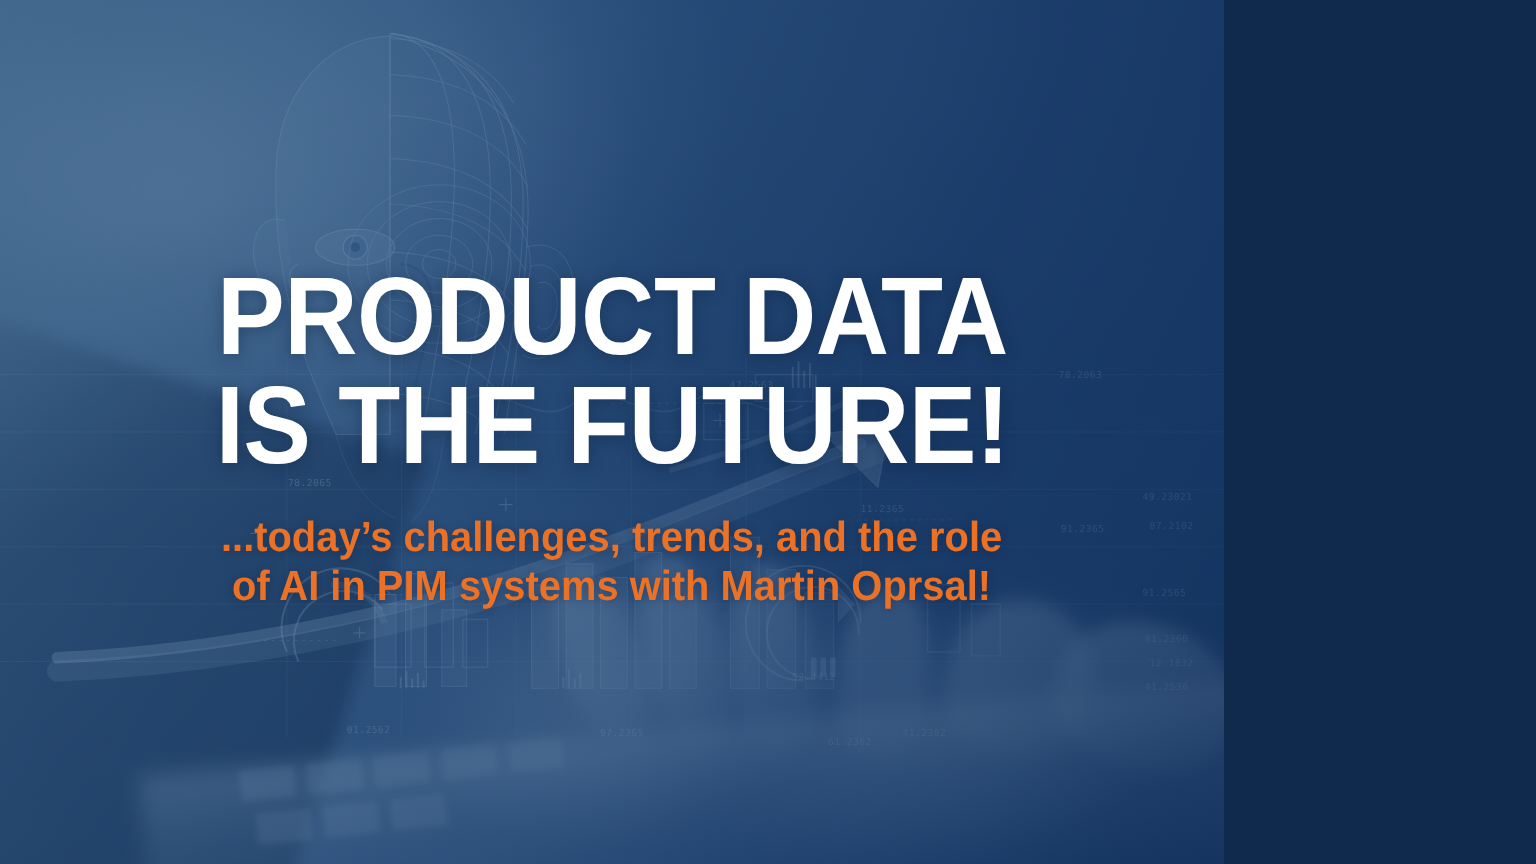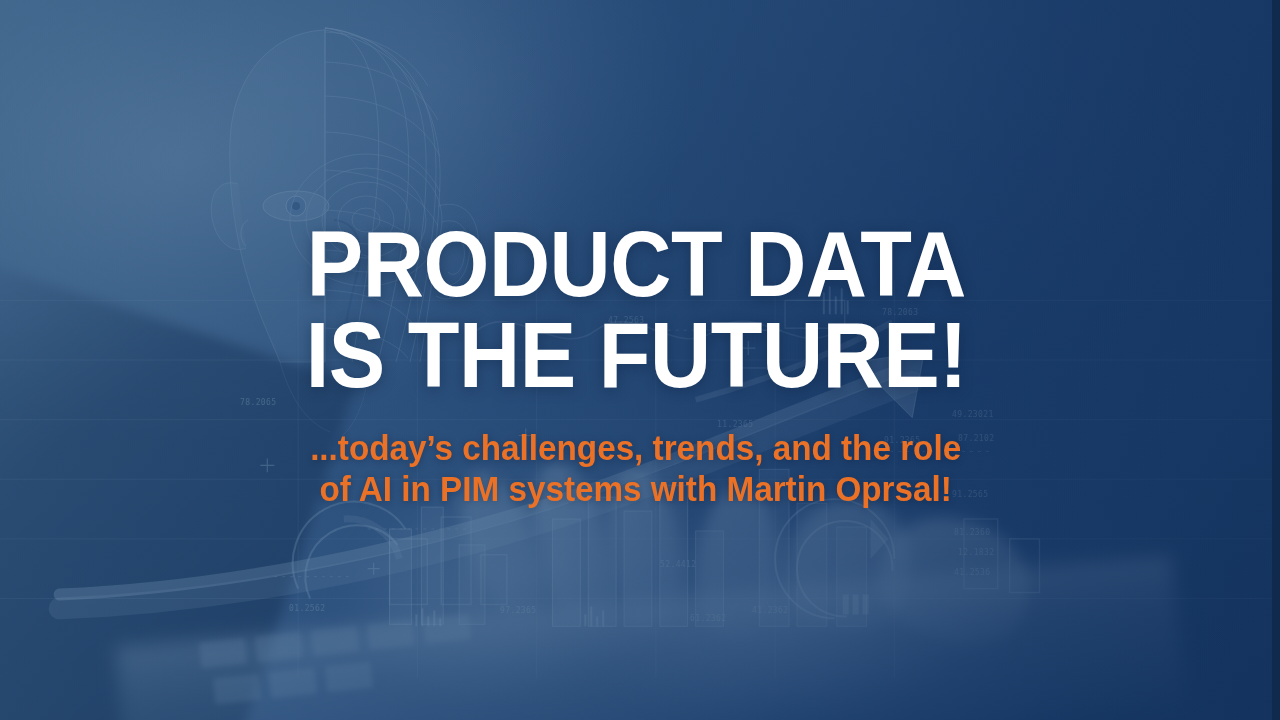--- a/index.html
+++ b/index.html
@@ -3,21 +3,21 @@
 <meta charset="utf-8">
 <title>Product Data Is The Future</title>
 <style>
   html, body {
     margin: 0;
     padding: 0;
     background: #0f2a4d;
   }
   #slide {
     position: relative;
-    width: 1272px;
+    width: 1020px;
     height: 720px;
     overflow: hidden;
     font-family: "Liberation Sans", "DejaVu Sans", sans-serif;
     background: #4c1d95;
     user-select: none;
   }
 
   
   .bg-layer { position: absolute; inset: 0; }
 

